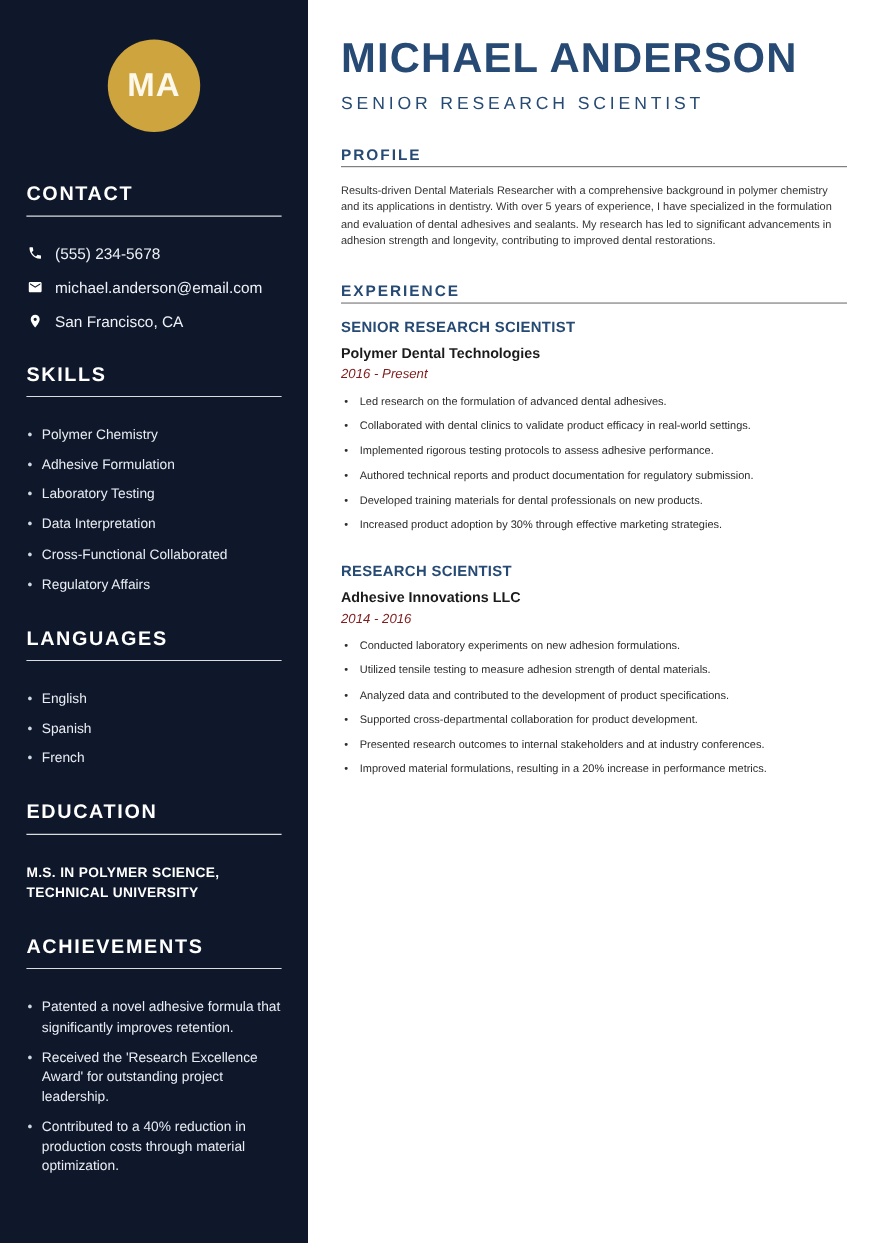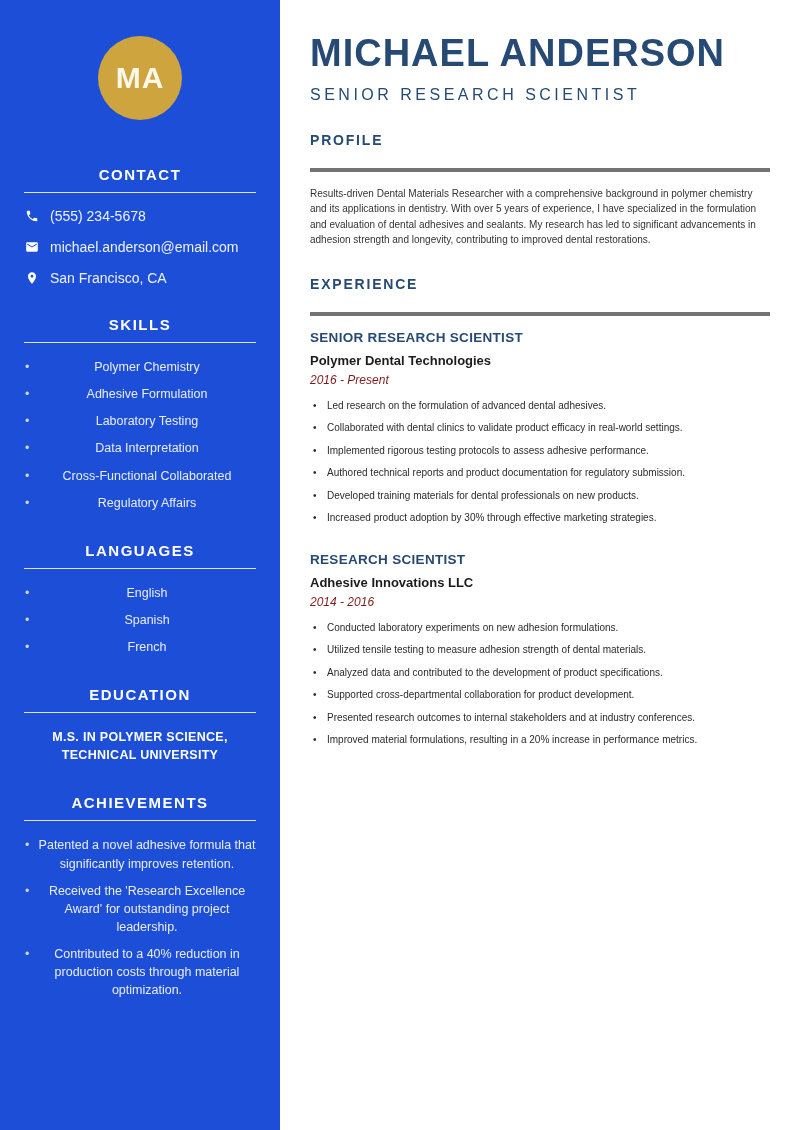--- a/index.html
+++ b/index.html
@@ -15,50 +15,49 @@
     display: flex;
     width: 800px;
     height: 1130px;
   }
 
   
   .sidebar {
     width: 280px;
     min-width: 280px;
     height: 1130px;
-    background: #1d4ed8;
+    background: #0f172a;
     color: #e9edf3;
     padding: 36px 24px 30px 24px;
-    text-align: center;
   }
   .avatar {
     width: 84px;
     height: 84px;
     border-radius: 50%;
     background: #cda43e;
     margin: 0 auto 46px auto;
     display: flex;
     align-items: center;
     justify-content: center;
   }
   .avatar-initials {
     font-size: 30px;
     font-weight: 700;
     color: #fdf8ea;
     letter-spacing: 1px;
   }
   .side-section { margin-bottom: 30px; }
   .side-title {
     color: #ffffff;
-    font-size: 15px;
+    font-size: 18px;
     font-weight: 700;
     letter-spacing: 1.5px;
     padding-bottom: 9px;
     border-bottom: 1px solid rgba(255,255,255,0.85);
-    margin-bottom: 15px;
+    margin-bottom: 25px;
   }
   .contact-row {
     display: flex;
     align-items: center;
     gap: 11px;
     font-size: 14px;
     margin-bottom: 15px;
     color: #eef1f6;
   }
   .contact-row .icon {
@@ -112,22 +111,22 @@
     color: #264a73;
     letter-spacing: 3.5px;
     margin-top: 12px;
   }
   .main-section { margin-top: 28px; }
   .main-title {
     font-size: 14px;
     font-weight: 700;
     color: #264a73;
     letter-spacing: 1.8px;
-    padding-bottom: 20px;
-    border-bottom: 4px solid #737373;
+    padding-bottom: 3px;
+    border-bottom: 1px solid #737373;
     margin-bottom: 14px;
   }
   .profile-text {
     font-size: 10px;
     line-height: 1.55;
     color: #333333;
   }
   .job { margin-top: 10px; margin-bottom: 26px; }
   .job:first-of-type { margin-top: 0; }
   .job-role {

